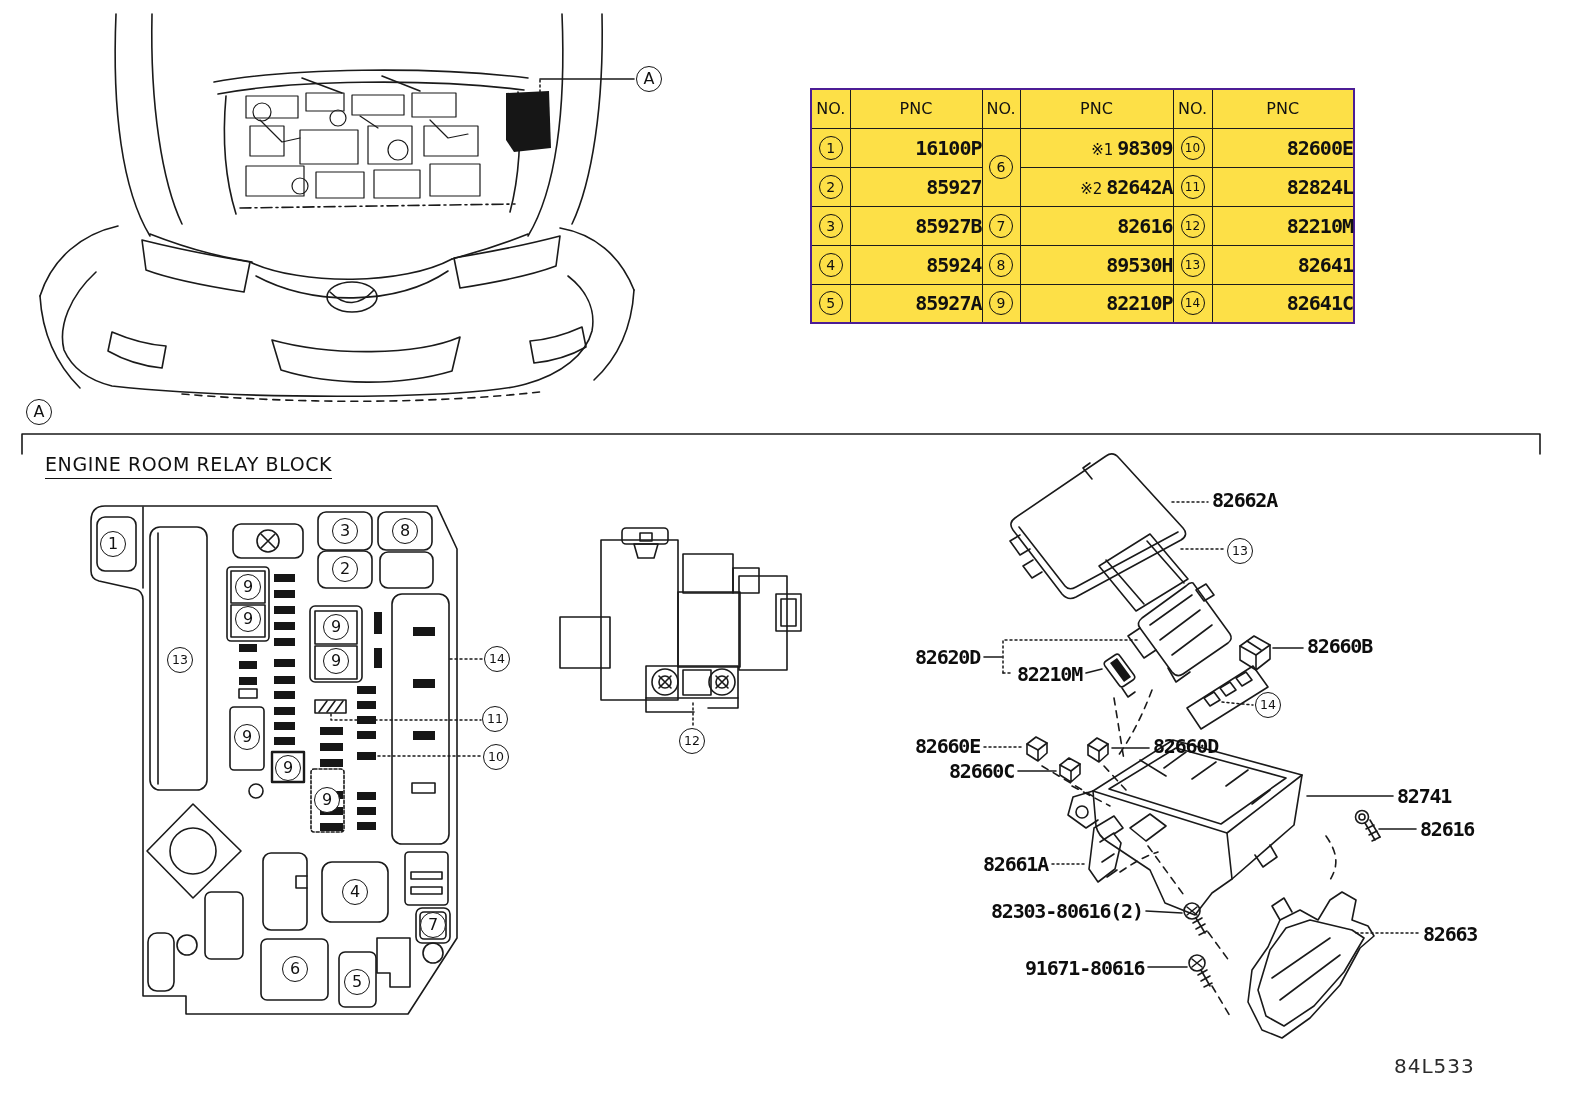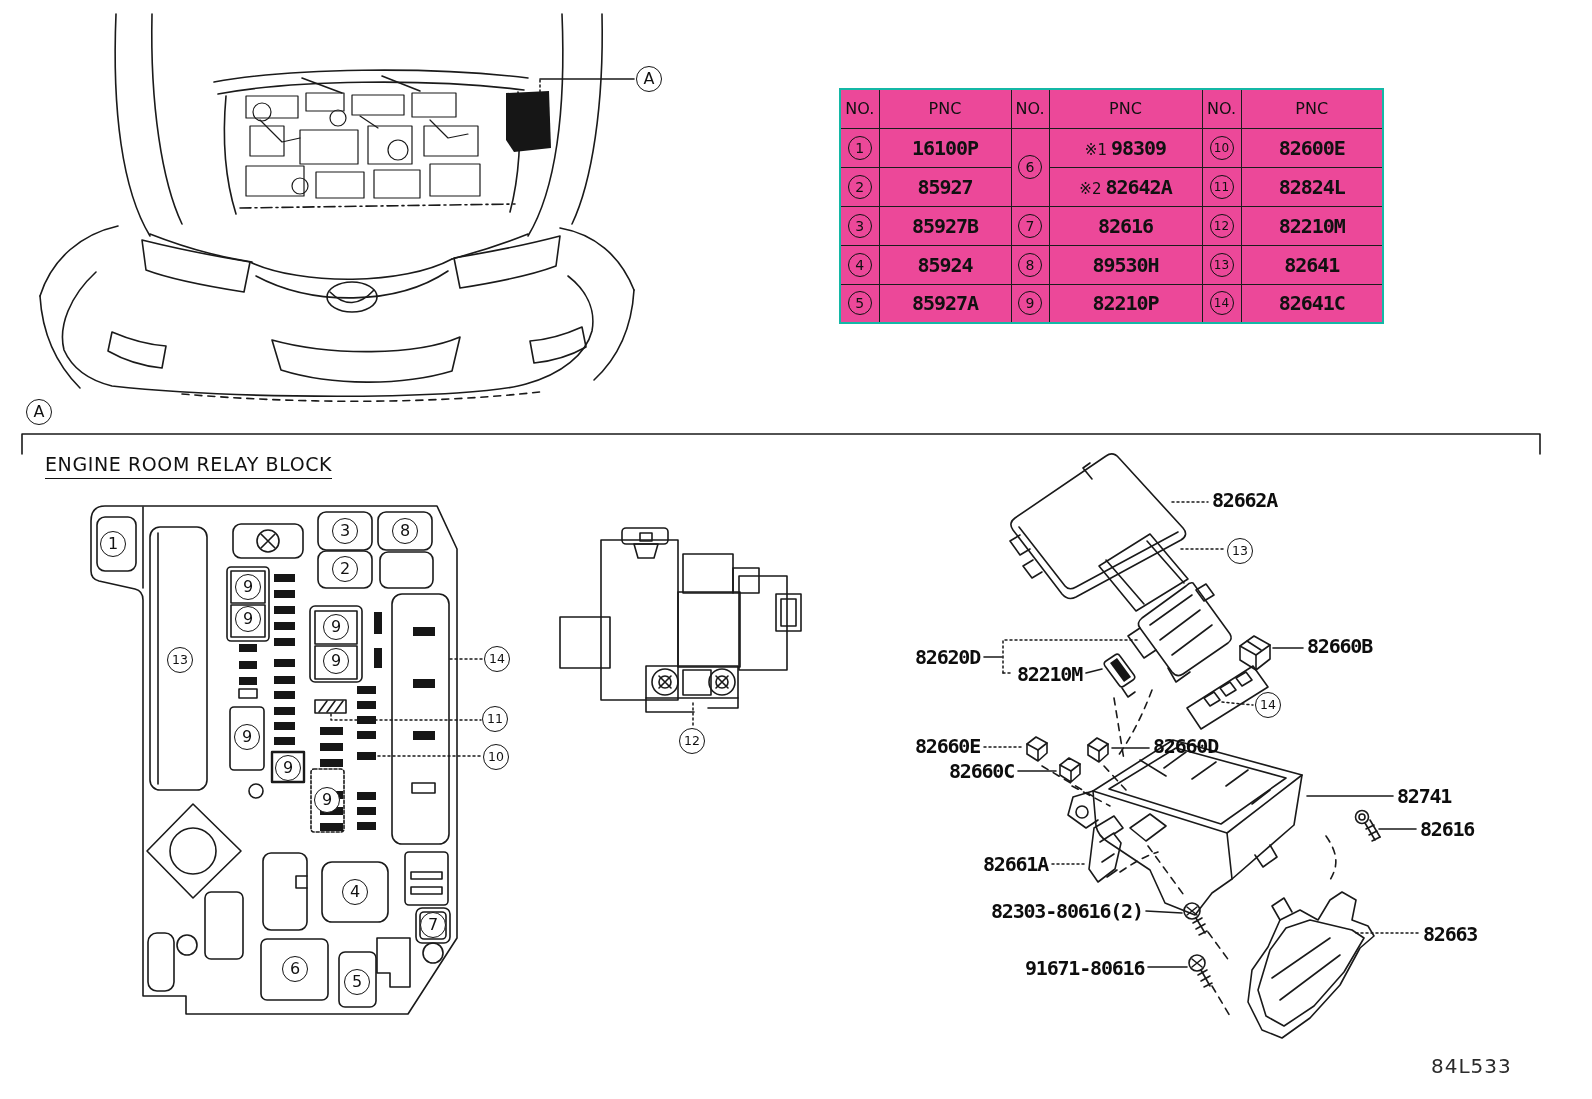--- a/index.html
+++ b/index.html
@@ -16,26 +16,26 @@
   .co{position:absolute;box-sizing:border-box;width:26px;height:26px;border:1.7px solid #141414;
       border-radius:50%;background:#fff;display:flex;align-items:center;justify-content:center;
       font:16px/1 "DejaVu Sans",sans-serif;transform:translate(-50%,-50%);z-index:5}
   .co2{font-size:12.5px}
   .pn{position:absolute;transform:translateY(-50%);font-family:"DejaVu Sans Mono",monospace;
       font-weight:bold;font-size:20px;letter-spacing:-1.2px;white-space:nowrap;color:#0d0d0d;z-index:4}
   .note{position:absolute;transform:translateY(-50%);font-size:19px;letter-spacing:.2px;white-space:nowrap}
   .fig-title{position:absolute;font-size:19px;letter-spacing:.6px;border-bottom:1.7px solid #111;
       padding-bottom:3px;white-space:nowrap}
   .fig-code{position:absolute;font-size:20px;letter-spacing:1px;color:#2b2b2b}
-  table.parts{position:absolute;left:839px;top:88px;border-collapse:collapse;table-layout:fixed;
-      border:2px solid #14b8a6;background:#ec4899}
+  table.parts{position:absolute;left:810px;top:88px;border-collapse:collapse;table-layout:fixed;
+      border:2px solid #4c1d95;background:#fde047}
   .parts th,.parts td{border:1.6px solid #1c1c1c;padding:0;text-align:center;vertical-align:middle;
       height:39px;box-sizing:border-box}
   .parts th{font-weight:normal;font-size:16px}
-  .parts td.pnc{text-align:center;font-family:"DejaVu Sans Mono",monospace;
+  .parts td.pnc{text-align:right;font-family:"DejaVu Sans Mono",monospace;
       font-weight:bold;font-size:20px;letter-spacing:-1px}
   .pfx{font-family:"DejaVu Sans",sans-serif;font-weight:normal;font-size:15px;letter-spacing:0;
       margin-right:4px}
   .tco{display:inline-flex;box-sizing:border-box;width:24px;height:24px;border:1.5px solid #111;
       border-radius:50%;align-items:center;justify-content:center;font:14px/1 "DejaVu Sans",sans-serif}
   .tco.two{font-size:12px}
 </style>
 </head>
 <body>
 
@@ -448,15 +448,15 @@
     <td class="pnc">82210P</td>
     <td><span class="tco two">14</span></td>
     <td class="pnc">82641C</td>
   </tr>
 </tbody>
     </table>
 
 
 <div class="fig-title" style="left:45px;top:453px">ENGINE ROOM RELAY BLOCK</div>
 
-<span class="fig-code" style="left:1431px;top:1054px;position:absolute">84L533</span>
+<span class="fig-code" style="left:1394px;top:1054px;position:absolute">84L533</span>
 
 </div>
 
 </body></html>

